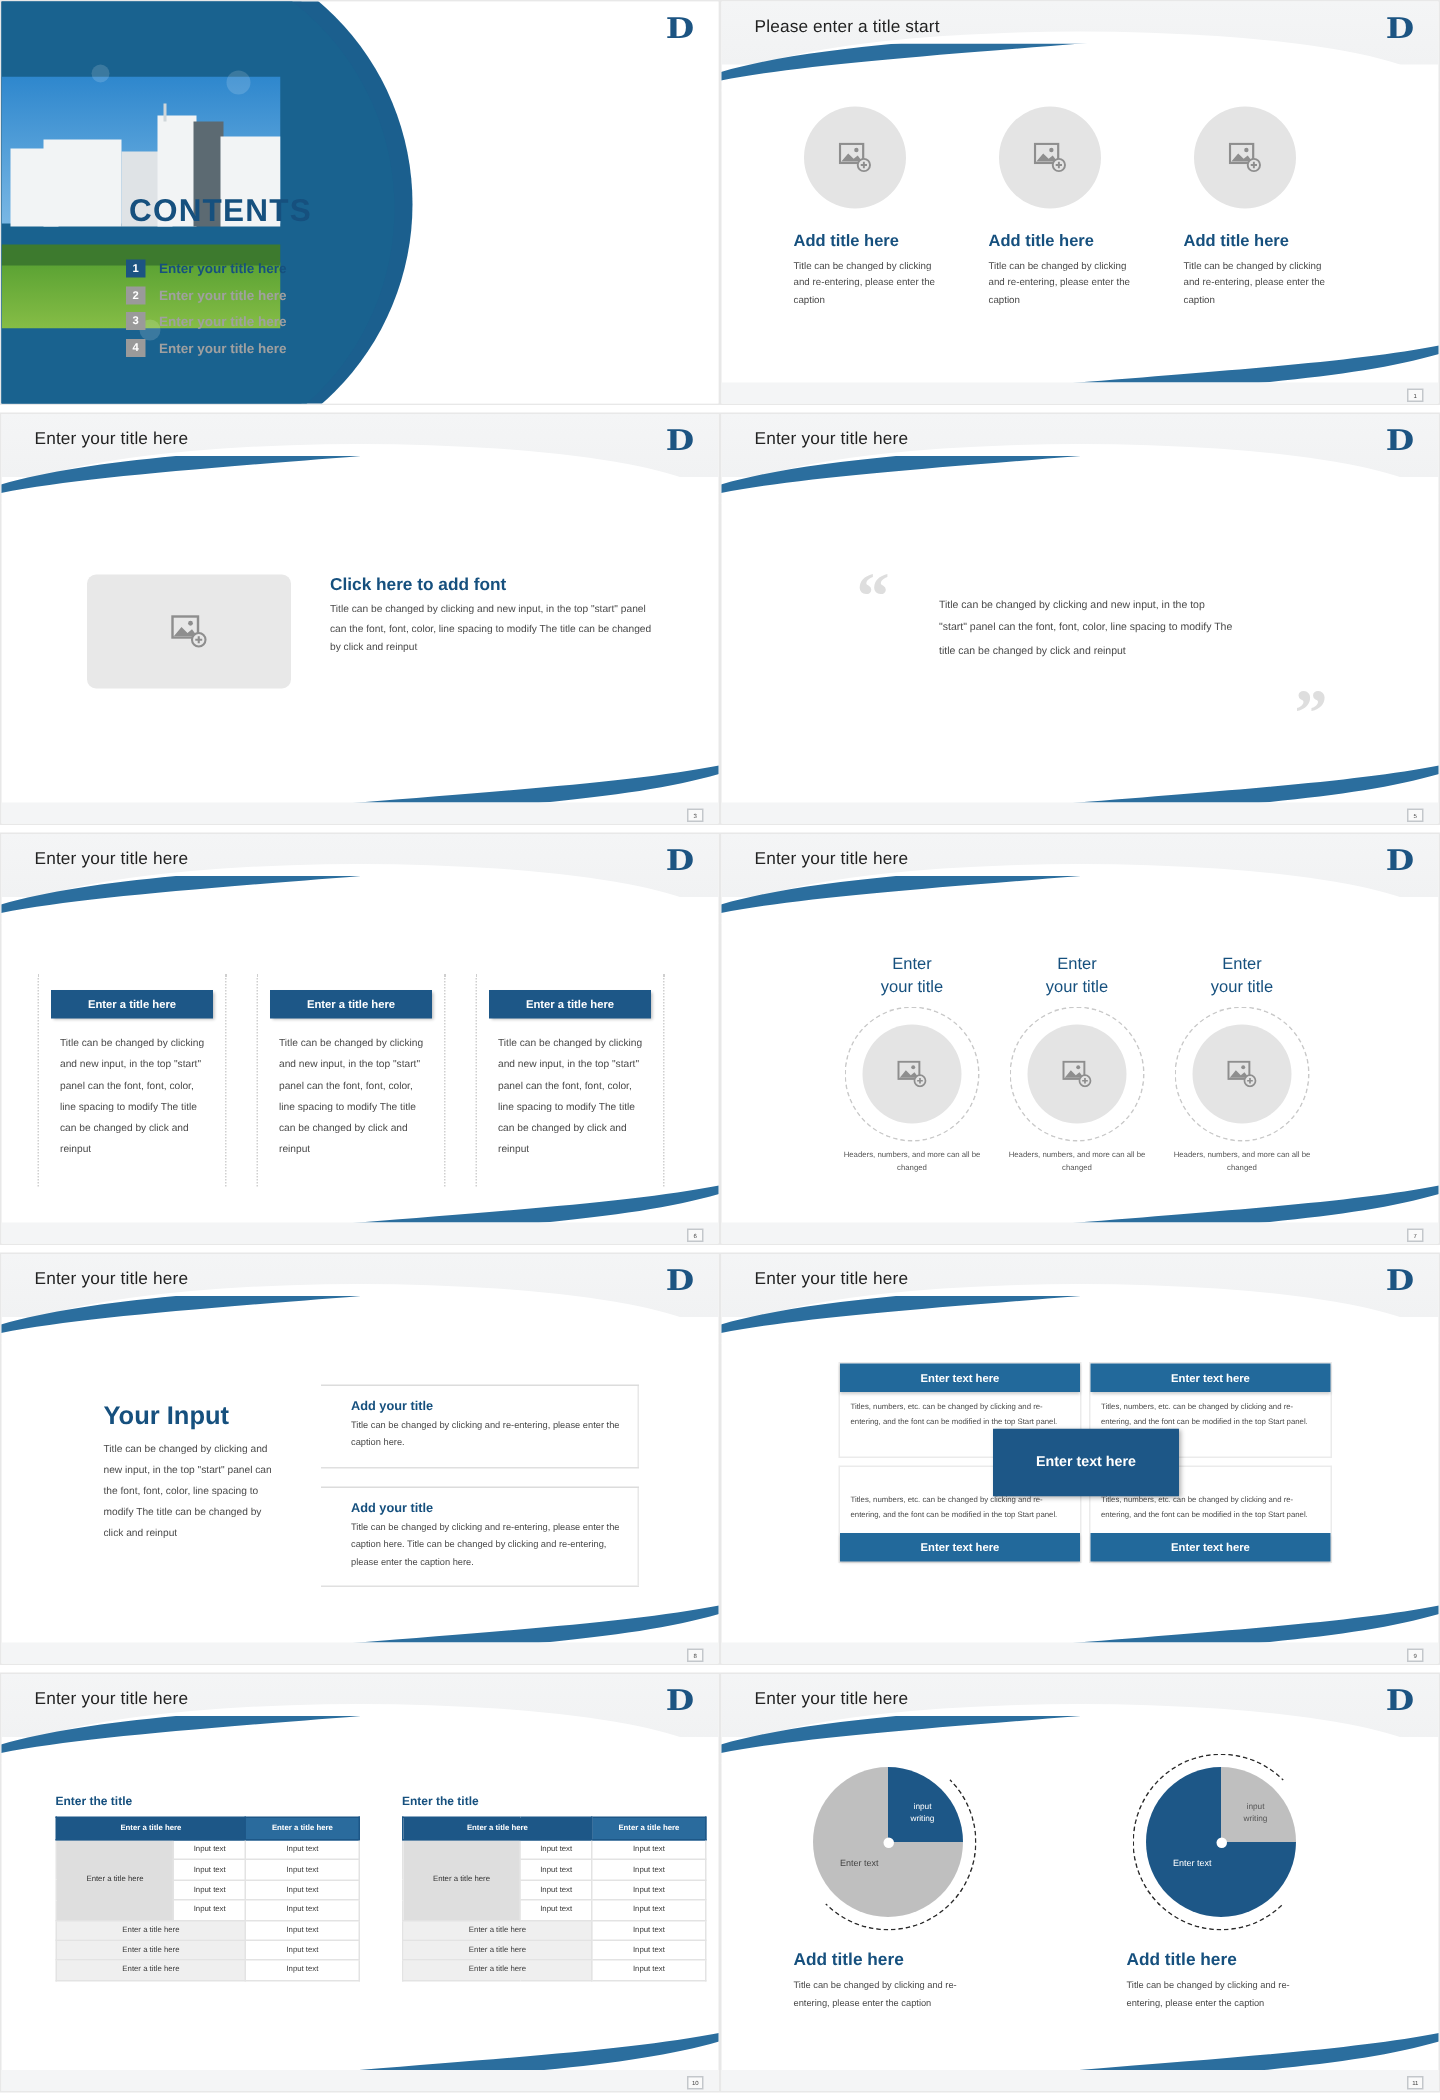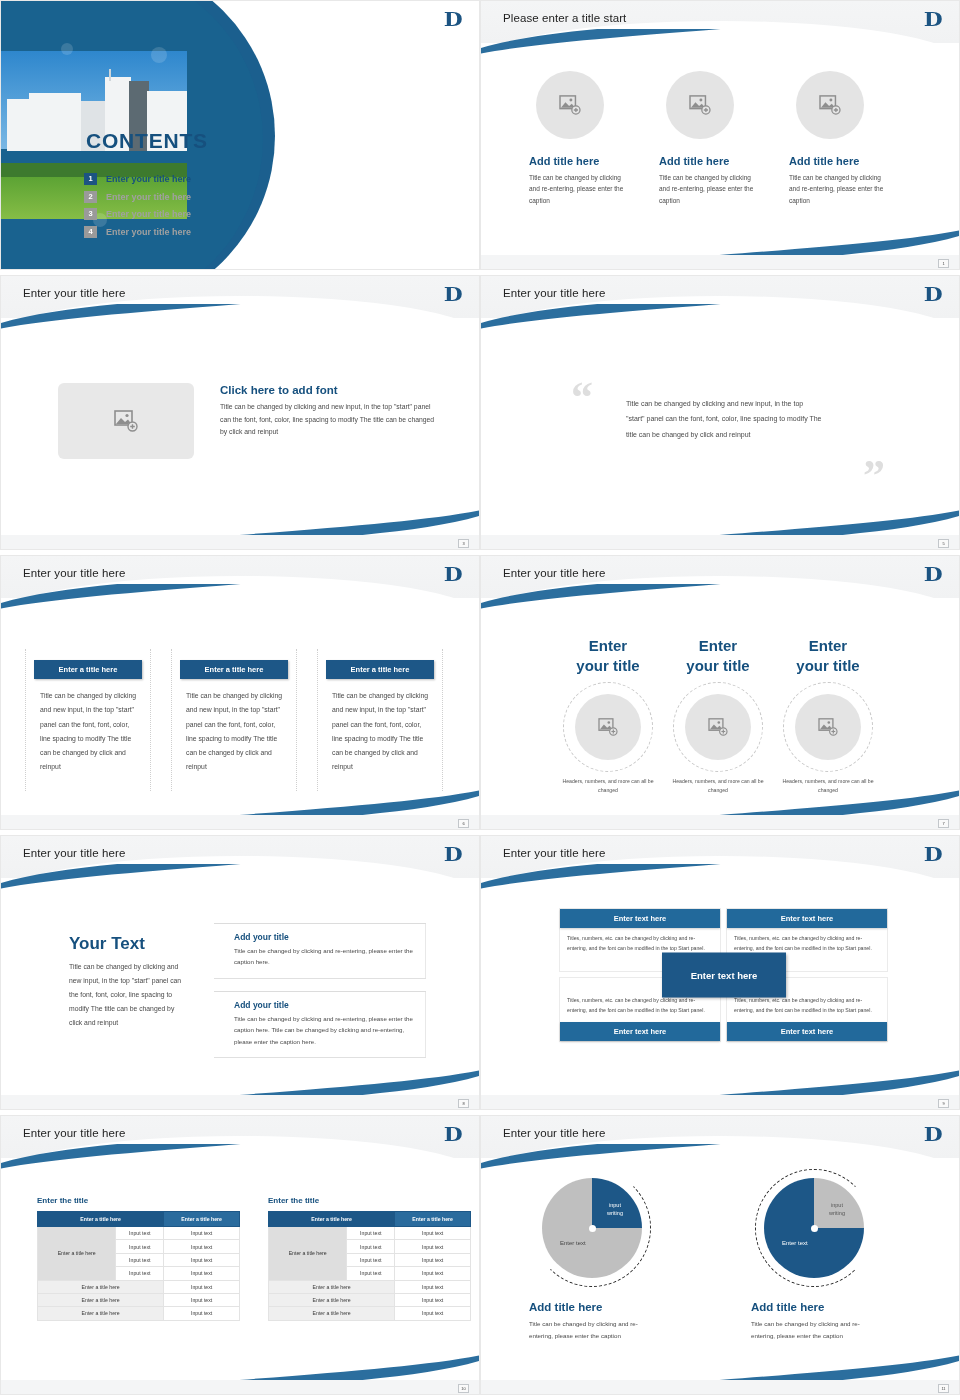--- a/index.html
+++ b/index.html
@@ -144,21 +144,21 @@
             border-right:1px dotted #cfcfcf; padding:0 4px 16px 4px; }
   .s5-head {
     background:#1d5787; color:#fff; font-size:7.5px; font-weight:bold;
     text-align:center; padding:5px 0; margin:11px 4px 0 4px;
     box-shadow:1px 1px 2px rgba(0,0,0,.25);
   }
   .s5-p { font-size:6.8px; color:#4a4a4a; line-height:2.1; padding:10px 8px 0 10px; }
   
   .s6-cols { position:absolute; left:72px; top:80px; display:flex; }
   .s6-col { width:110px; text-align:center; position:relative; }
-  .s6-h { font-size:15px; font-weight:bold; color:#16507e; line-height:1.35; }
+  .s6-h { font-size:11px; font-weight:normal; color:#16507e; line-height:1.35; }
   .s6-ring {
     width:90px; height:90px; border-radius:50%;
     border:1px dashed #c9c9c9; margin:5px auto 0 auto;
     display:flex; align-items:center; justify-content:center;
   }
   .s6-ring .circ-ph { width:66px; height:66px; }
   .s6-cap { font-size:5.2px; color:#555; line-height:1.8; margin-top:5px; }
   
   .s7-left { position:absolute; left:68px; top:98px; width:118px; }
   .s7-big { font-size:17px; font-weight:bold; color:#16507e; margin-bottom:6px; }
@@ -517,21 +517,21 @@
           <path d="M0 22 C60 2 150 -2 300 -14 L300 -4 C150 8 60 14 3 26 Z" fill="#2b6e9e"></path>
         </svg>
     </div>
     <div class="swoosh-bot">
       <svg width="300" height="26" viewBox="0 0 300 26">
           <path d="M300 4 C240 24 150 28 0 40 L0 30 C150 18 240 12 297 0 Z" fill="#2b6e9e"></path>
         </svg>
     </div>
 
     <div class="s7-left">
-      <div class="s7-big">Your Text</div>
+      <div class="s7-big">Your Input</div>
       <div class="s7-p">Title can be changed by clicking and new input, in the top "start" panel can the font, font, color, line spacing to modify The title can be changed by click and reinput</div>
     </div>
     <div class="s7-boxes">
       <div class="s7-box">
         <div class="s7-bh">Add your title</div>
         <div class="s7-bp">Title can be changed by clicking and re-entering, please enter the caption here.</div>
       </div>
       <div class="s7-box">
         <div class="s7-bh">Add your title</div>
         <div class="s7-bp">Title can be changed by clicking and re-entering, please enter the caption here. Title can be changed by clicking and re-entering, please enter the caption here.</div>

